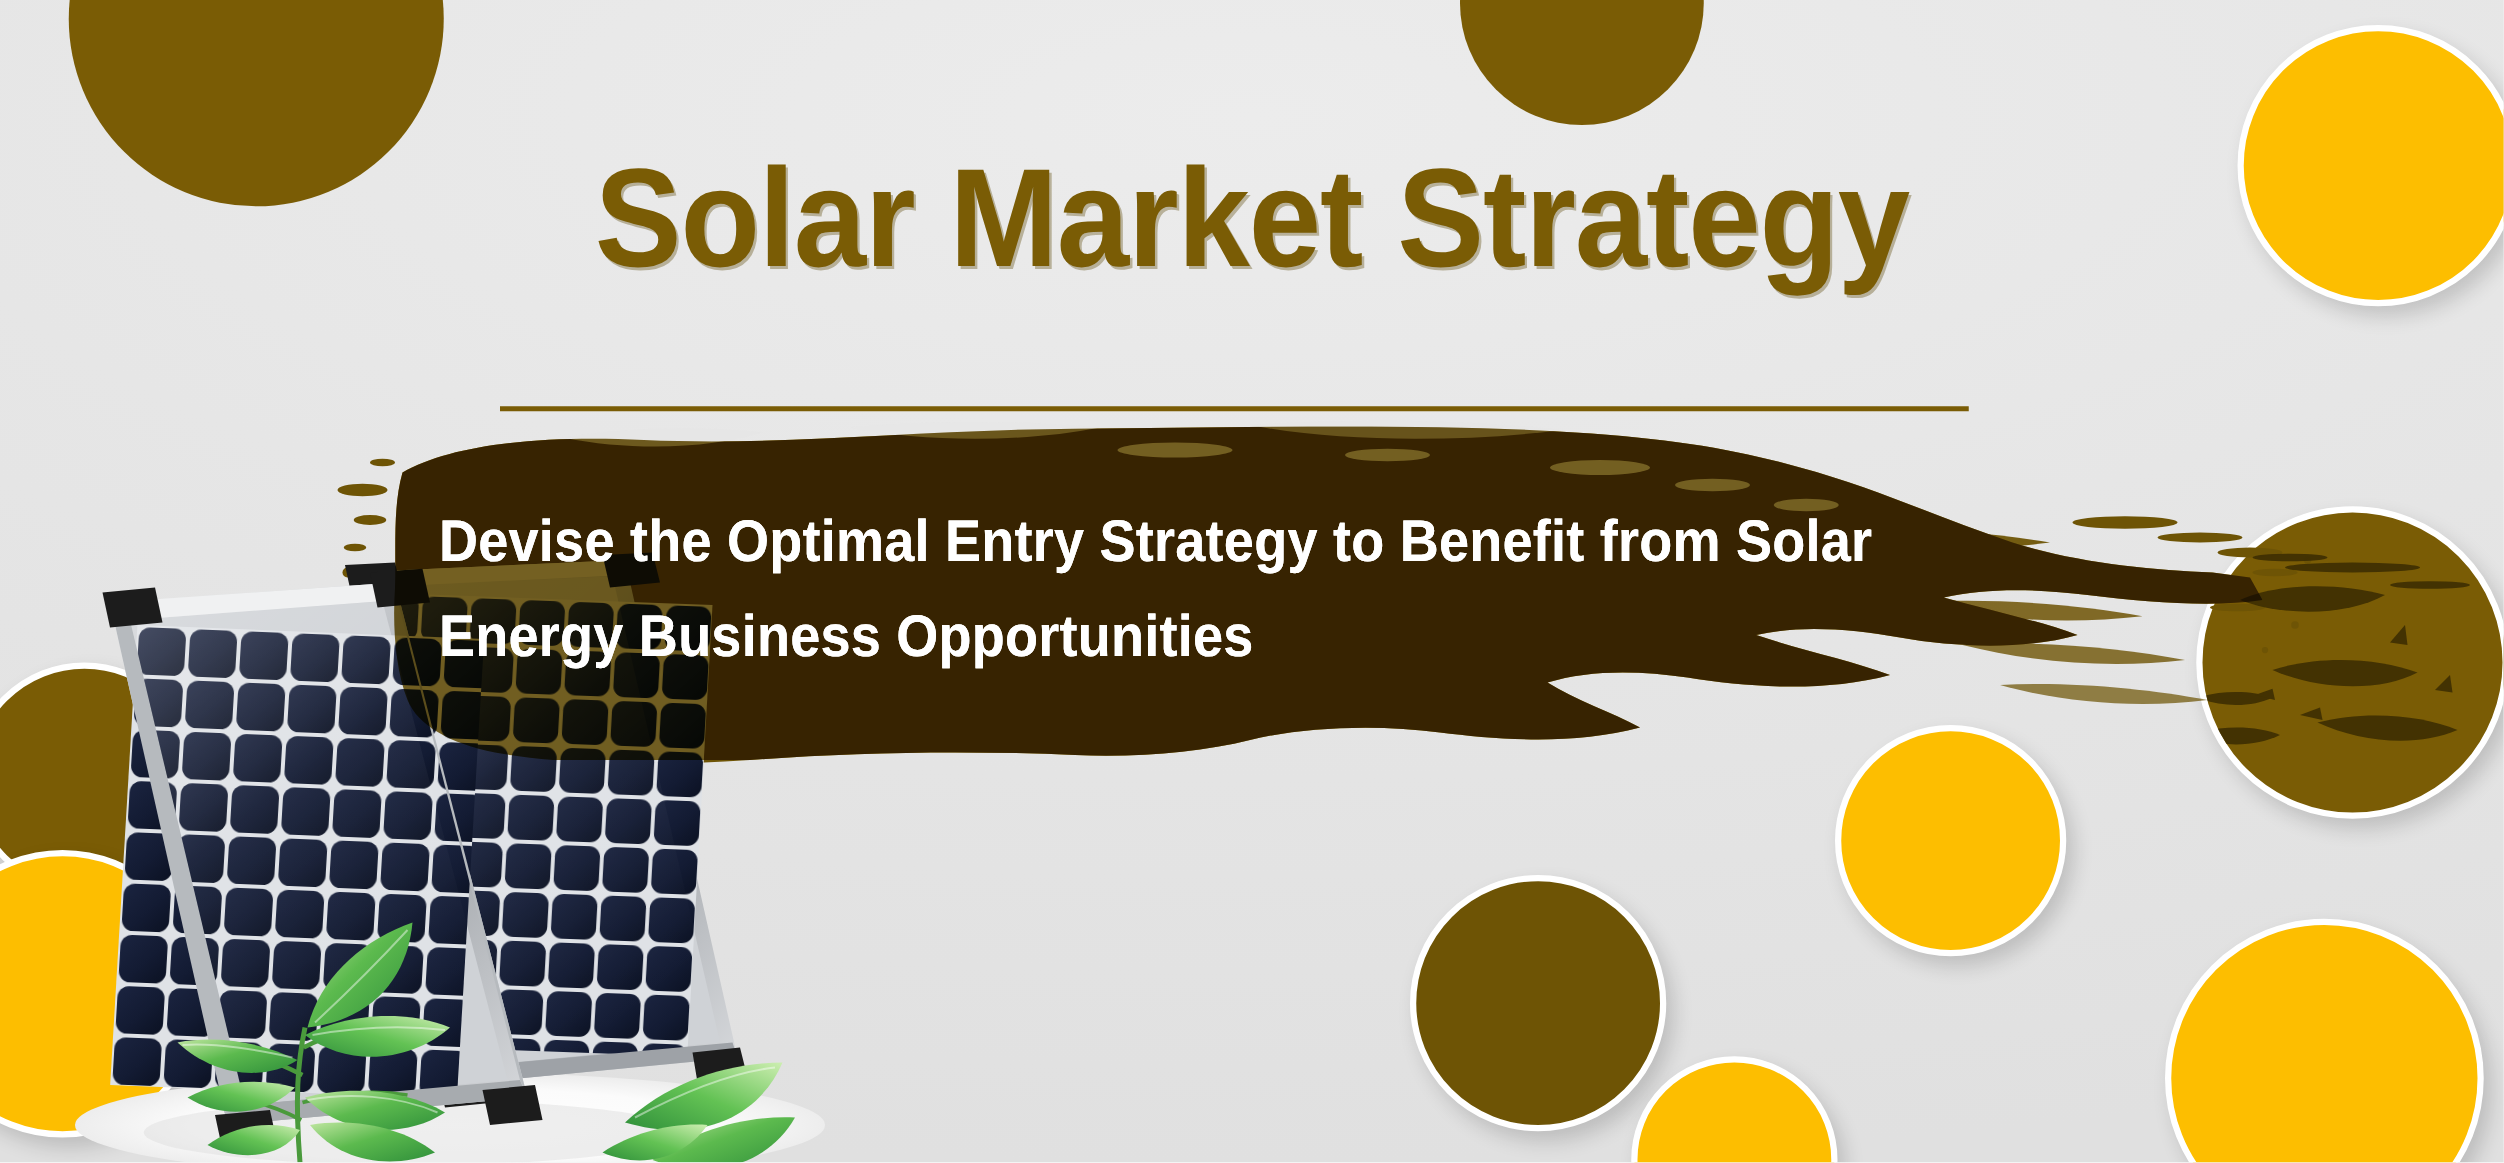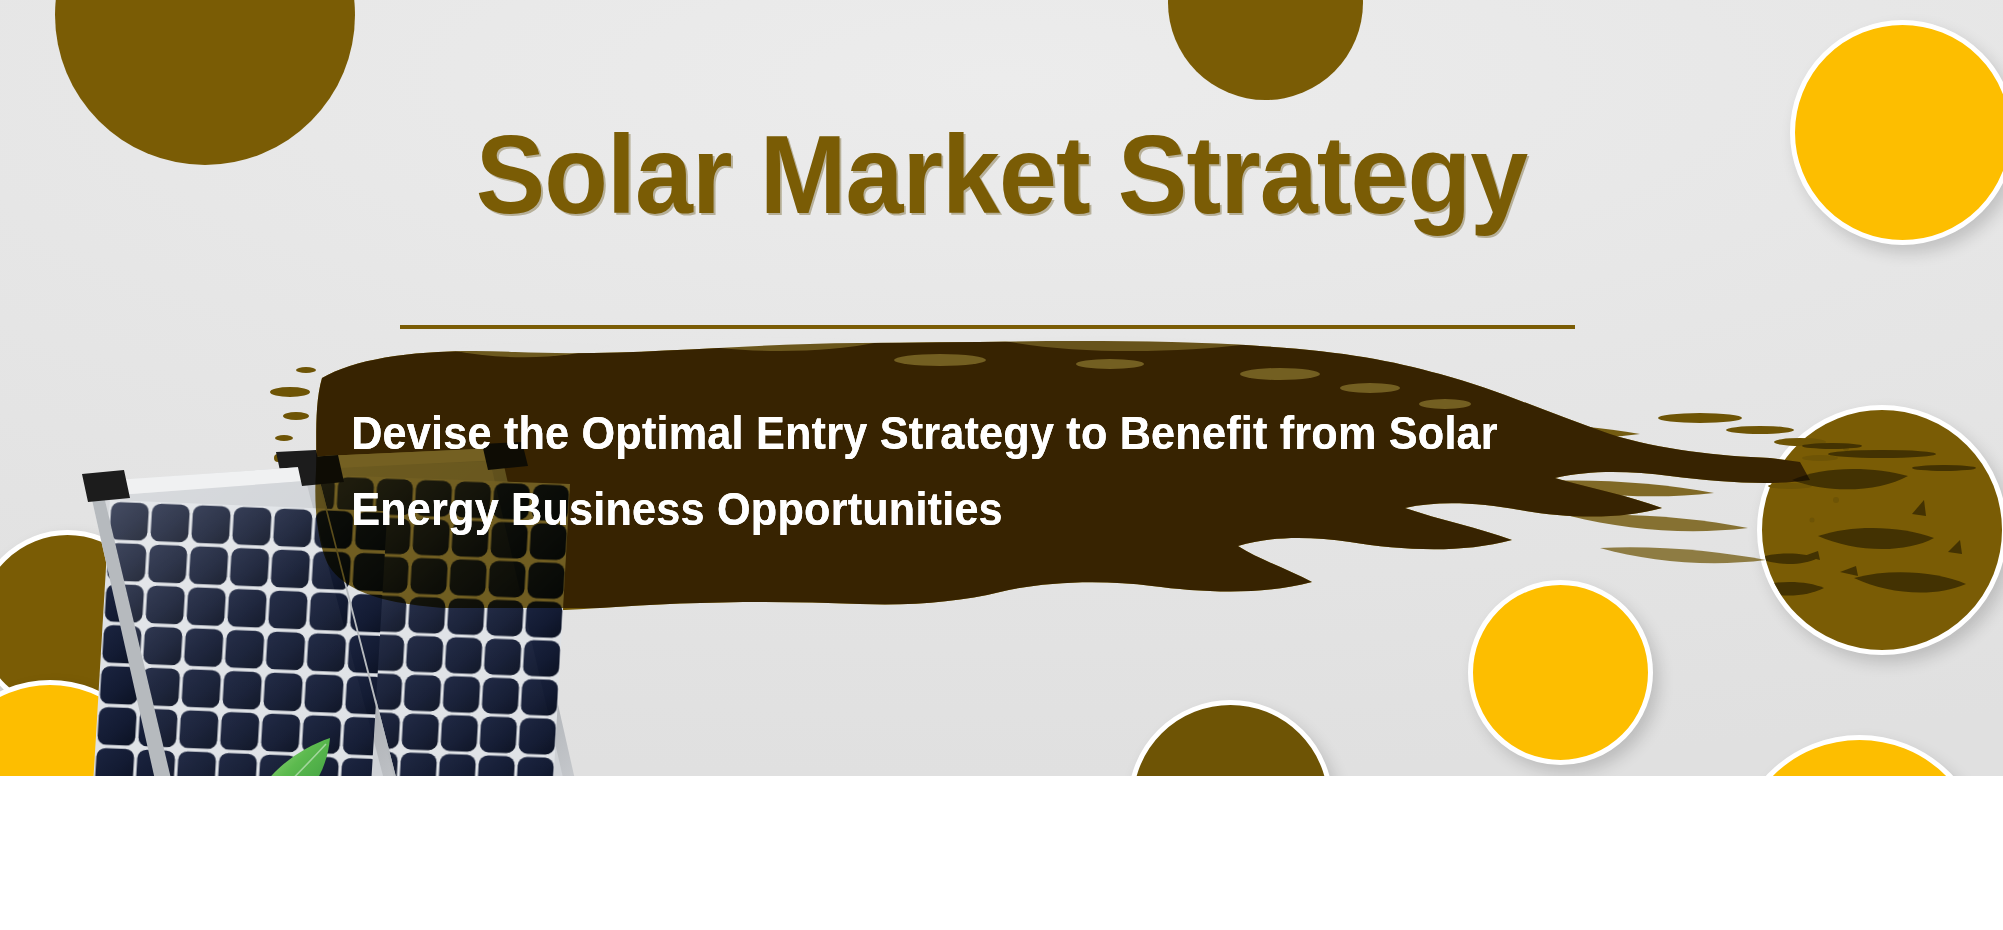--- a/index.html
+++ b/index.html
@@ -2,21 +2,21 @@
 <html><head>
 <meta charset="utf-8">
 <style>
   * { margin:0; padding:0; box-sizing:border-box; }
   html,body { background:#ffffff; }
   body { font-family:"Liberation Sans", sans-serif; }
 
   .banner{
     position:relative;
     width:2003px;
-    height:776px;
+    height:930px;
     overflow:hidden;
     background:#e6e6e6;
     padding-left:28px;
   }
 
   
   .bg-gradient{
     position:absolute; inset:0;
     background:
       radial-gradient(120% 90% at 50% 10%, #ececec 0%, #e6e6e6 45%, #e0e0e0 100%);

